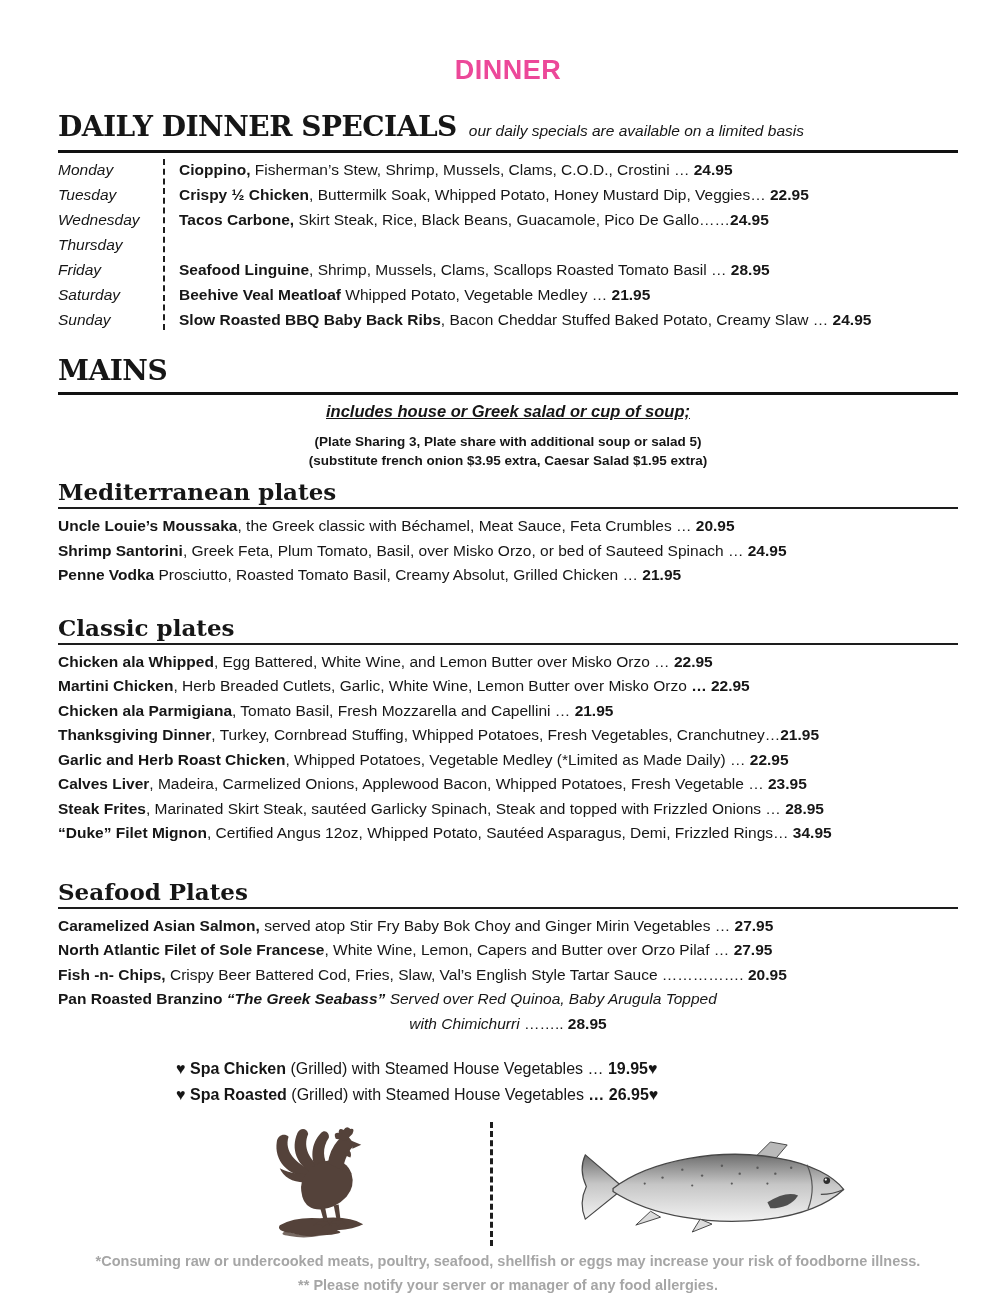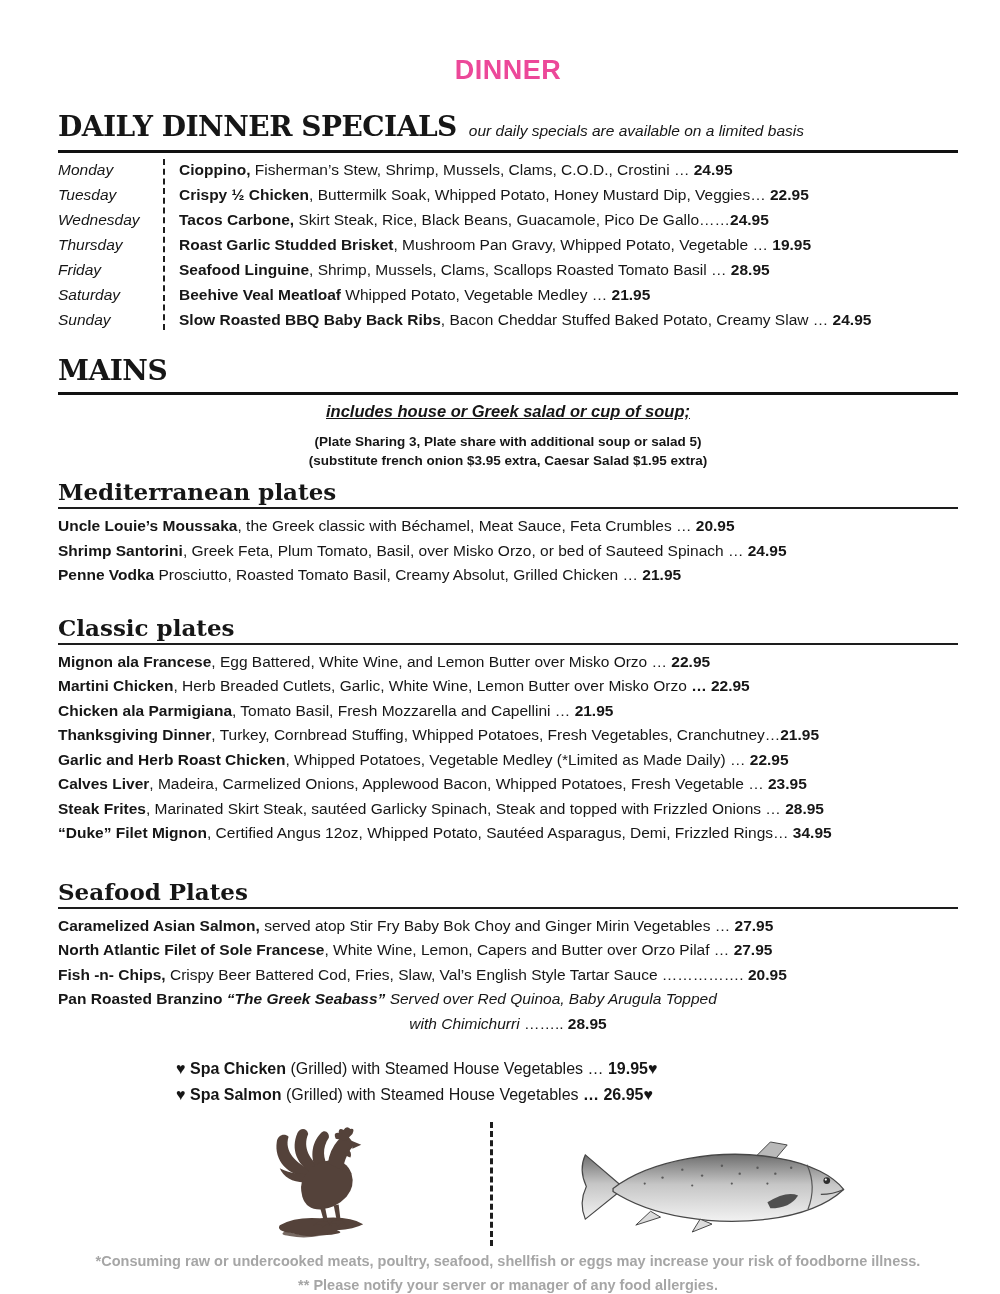--- a/index.html
+++ b/index.html
@@ -59,21 +59,20 @@
       <div class="sp-row">
         <span class="sp-day">Tuesday</span>
         <span class="sp-dish"><b class="nm">Crispy ½ Chicken</b><span>, Buttermilk Soak, Whipped Potato, Honey Mustard Dip, Veggies… </span><b class="pr">22.95</b></span>
       </div>
       <div class="sp-row">
         <span class="sp-day">Wednesday</span>
         <span class="sp-dish"><b class="nm">Tacos Carbone,</b><span> Skirt Steak, Rice, Black Beans, Guacamole, Pico De Gallo……</span><b class="pr">24.95</b></span>
       </div>
       <div class="sp-row">
         <span class="sp-day">Thursday</span>
-        <span class="sp-dish"><b class="nm">Roast Garlic Studded Brisket</b><span>, Mushroom Pan Gravy, Whipped Potato, Vegetable … </span><b class="pr">19.95</b></span>
       </div>
       <div class="sp-row">
         <span class="sp-day">Friday</span>
         <span class="sp-dish"><b class="nm">Seafood Linguine</b><span>, Shrimp, Mussels, Clams, Scallops Roasted Tomato Basil  … </span><b class="pr">28.95</b></span>
       </div>
       <div class="sp-row">
         <span class="sp-day">Saturday</span>
         <span class="sp-dish"><b class="nm">Beehive Veal Meatloaf</b><span> Whipped Potato, Vegetable Medley … </span><b class="pr">21.95</b></span>
       </div>
       <div class="sp-row">
@@ -93,21 +92,21 @@
 
   <div class="sec">
     <div class="serif-head sub-head">Mediterranean plates</div>
     <p class="item"><b class="nm">Uncle Louie’s Moussaka</b><span>, the Greek classic with Béchamel, Meat Sauce, Feta Crumbles … </span><b class="pr">20.95</b></p>
     <p class="item"><b class="nm">Shrimp Santorini</b><span>, Greek Feta, Plum Tomato, Basil, over Misko Orzo, or bed of Sauteed Spinach … </span><b class="pr">24.95</b></p>
     <p class="item"><b class="nm">Penne Vodka</b><span> Prosciutto, Roasted Tomato Basil, Creamy Absolut, Grilled Chicken … </span><b class="pr">21.95</b></p>
   </div>
 
   <div class="sec gap-md">
     <div class="serif-head sub-head">Classic plates</div>
-    <p class="item"><b class="nm">Mignon ala Francese</b><span>, Egg Battered, White Wine, and Lemon Butter over Misko Orzo … </span><b class="pr">22.95</b></p>
+    <p class="item"><b class="nm">Chicken ala Whipped</b><span>, Egg Battered, White Wine, and Lemon Butter over Misko Orzo … </span><b class="pr">22.95</b></p>
     <p class="item"><b class="nm">Martini Chicken</b><span>, Herb Breaded Cutlets, Garlic, White Wine, Lemon Butter over Misko Orzo </span><b class="pr">… 22.95</b></p>
     <p class="item"><b class="nm">Chicken ala Parmigiana</b><span>, Tomato Basil, Fresh Mozzarella and Capellini … </span><b class="pr">21.95</b></p>
     <p class="item"><b class="nm">Thanksgiving Dinner</b><span>, Turkey, Cornbread Stuffing, Whipped Potatoes, Fresh Vegetables, Cranchutney…</span><b class="pr">21.95</b></p>
     <p class="item"><b class="nm">Garlic and Herb Roast Chicken</b><span>, Whipped Potatoes, Vegetable Medley (*Limited as Made Daily) … </span><b class="pr">22.95</b></p>
     <p class="item"><b class="nm">Calves Liver</b><span>, Madeira, Carmelized Onions, Applewood Bacon, Whipped Potatoes, Fresh Vegetable … </span><b class="pr">23.95</b></p>
     <p class="item"><b class="nm">Steak Frites</b><span>, Marinated Skirt Steak, sautéed Garlicky Spinach, Steak and topped with Frizzled Onions … </span><b class="pr">28.95</b></p>
     <p class="item"><b class="nm">“Duke” Filet Mignon</b><span>, Certified Angus 12oz, Whipped Potato, Sautéed Asparagus, Demi, Frizzled Rings… </span><b class="pr">34.95</b></p>
   </div>
 
   <div class="sec gap-lg">
@@ -116,21 +115,21 @@
     <p class="item"><b class="nm">North Atlantic Filet of Sole Francese</b><span>, White Wine, Lemon, Capers and Butter over Orzo Pilaf … </span><b class="pr">27.95</b></p>
     <p class="item"><b class="nm">Fish -n- Chips,</b><span> Crispy Beer Battered Cod, Fries, Slaw, Val’s English Style Tartar Sauce ……………. </span><b class="pr">20.95</b></p>
     <p class="item">
       <b class="nm">Pan Roasted Branzino </b><b style="font-style:italic;">“The Greek Seabass”</b><i> Served over Red Quinoa, Baby Arugula Topped</i>
       <span class="branzino-line2"><i>with Chimichurri </i><span> …….. </span><b class="pr">28.95</b></span>
     </p>
   </div>
 
   <div class="spa-block">
     <p class="spa-item"><b>♥ </b><b class="nm">Spa Chicken</b><span> (Grilled) with Steamed House Vegetables … </span><b class="pr">19.95♥</b></p>
-    <p class="spa-item"><b>♥ </b><b class="nm">Spa Salmon</b><span> (Grilled) with Steamed House Vegetables </span><b class="pr">… 26.95♥</b></p>
+    <p class="spa-item"><b>♥ </b><b class="nm">Spa Roasted</b><span> (Grilled) with Steamed House Vegetables </span><b class="pr">… 26.95♥</b></p>
   </div>
 
   <div class="art-row">
     <div class="rooster-wrap">
       <svg width="108" height="118" viewBox="0 0 110 118">
         <g fill="#54423a">
 
           <path d="M14 102 Q30 93 55 95 Q84 92 99 101 Q90 106 72 107 Q83 110 62 112 Q40 115 26 110 Q10 108 14 102 Z"></path>
           <path d="M20 108 q-8 4 4 5 q14 3 30 0 q-20 0 -34 -5 Z" opacity=".8"></path>
 

